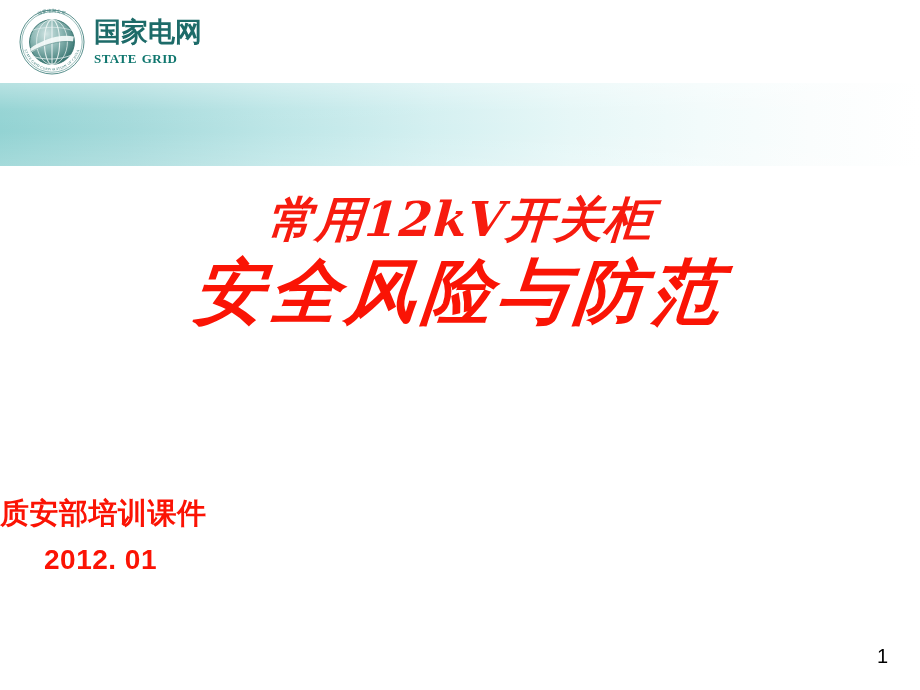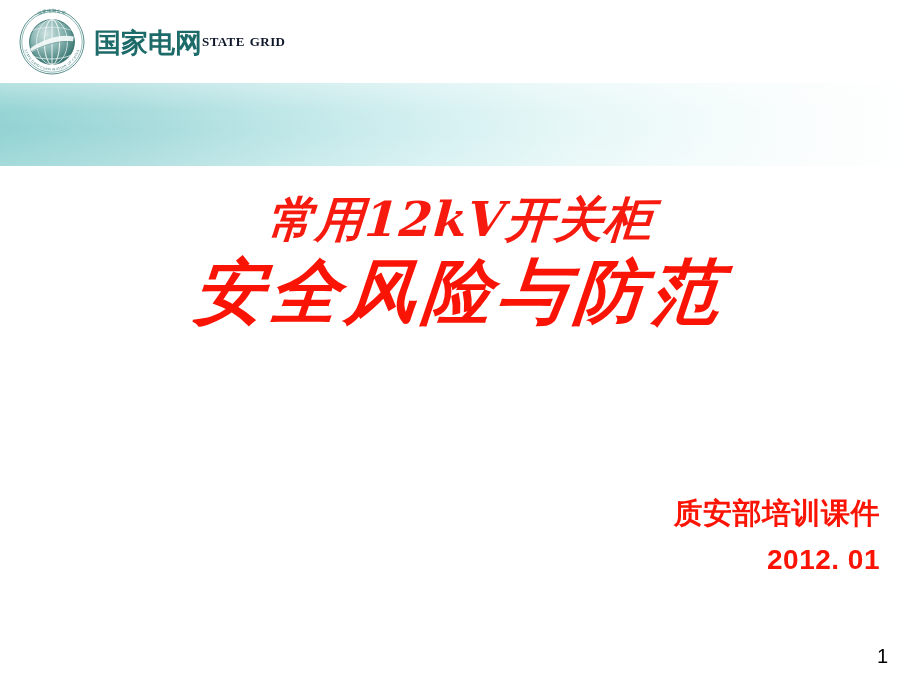--- a/index.html
+++ b/index.html
@@ -38,40 +38,40 @@
   .brand-emblem {
     width: 72px;
     height: 72px;
     flex: 0 0 72px;
     position: relative;
   }
   .brand-emblem svg { display: block; }
 
   .brand-wordmark {
     display: flex;
-    flex-direction: row;
+    flex-direction: column;
     justify-content: center;
     line-height: 1;
     padding-top: 2px;
   }
   .brand-cn {
     font-family: "DejaVu Sans", "Liberation Sans", sans-serif;
     font-weight: 700;
     font-size: 27px;
     letter-spacing: 0px;
     color: #1d6b69;
     line-height: 1.02;
     white-space: nowrap;
   }
   .brand-en {
     font-family: "Liberation Serif", "DejaVu Serif", serif;
     font-weight: 700;
     font-size: 19px;
     letter-spacing: 0.4px;
-    color: #0f172a;
+    color: #0f766e;
     line-height: 1.15;
     white-space: nowrap;
     font-variant: small-caps;
     text-transform: lowercase;
   }
 
   
   .band {
     position: absolute;
     left: 0;
@@ -132,21 +132,21 @@
     font-style: italic;
     transform: skewX(-5deg);
   }
 
   
   .subtitle-block {
     position: absolute;
     left: 0;
     top: 496px;
     width: 880px;
-    text-align: right;
+    text-align: left;
   }
   .subtitle-dept {
     font-family: "DejaVu Sans", "Liberation Sans", sans-serif;
     font-weight: 700;
     font-size: 29px;
     line-height: 1.22;
     color: #fb1304;
     letter-spacing: 0.5px;
     white-space: nowrap;
   }

